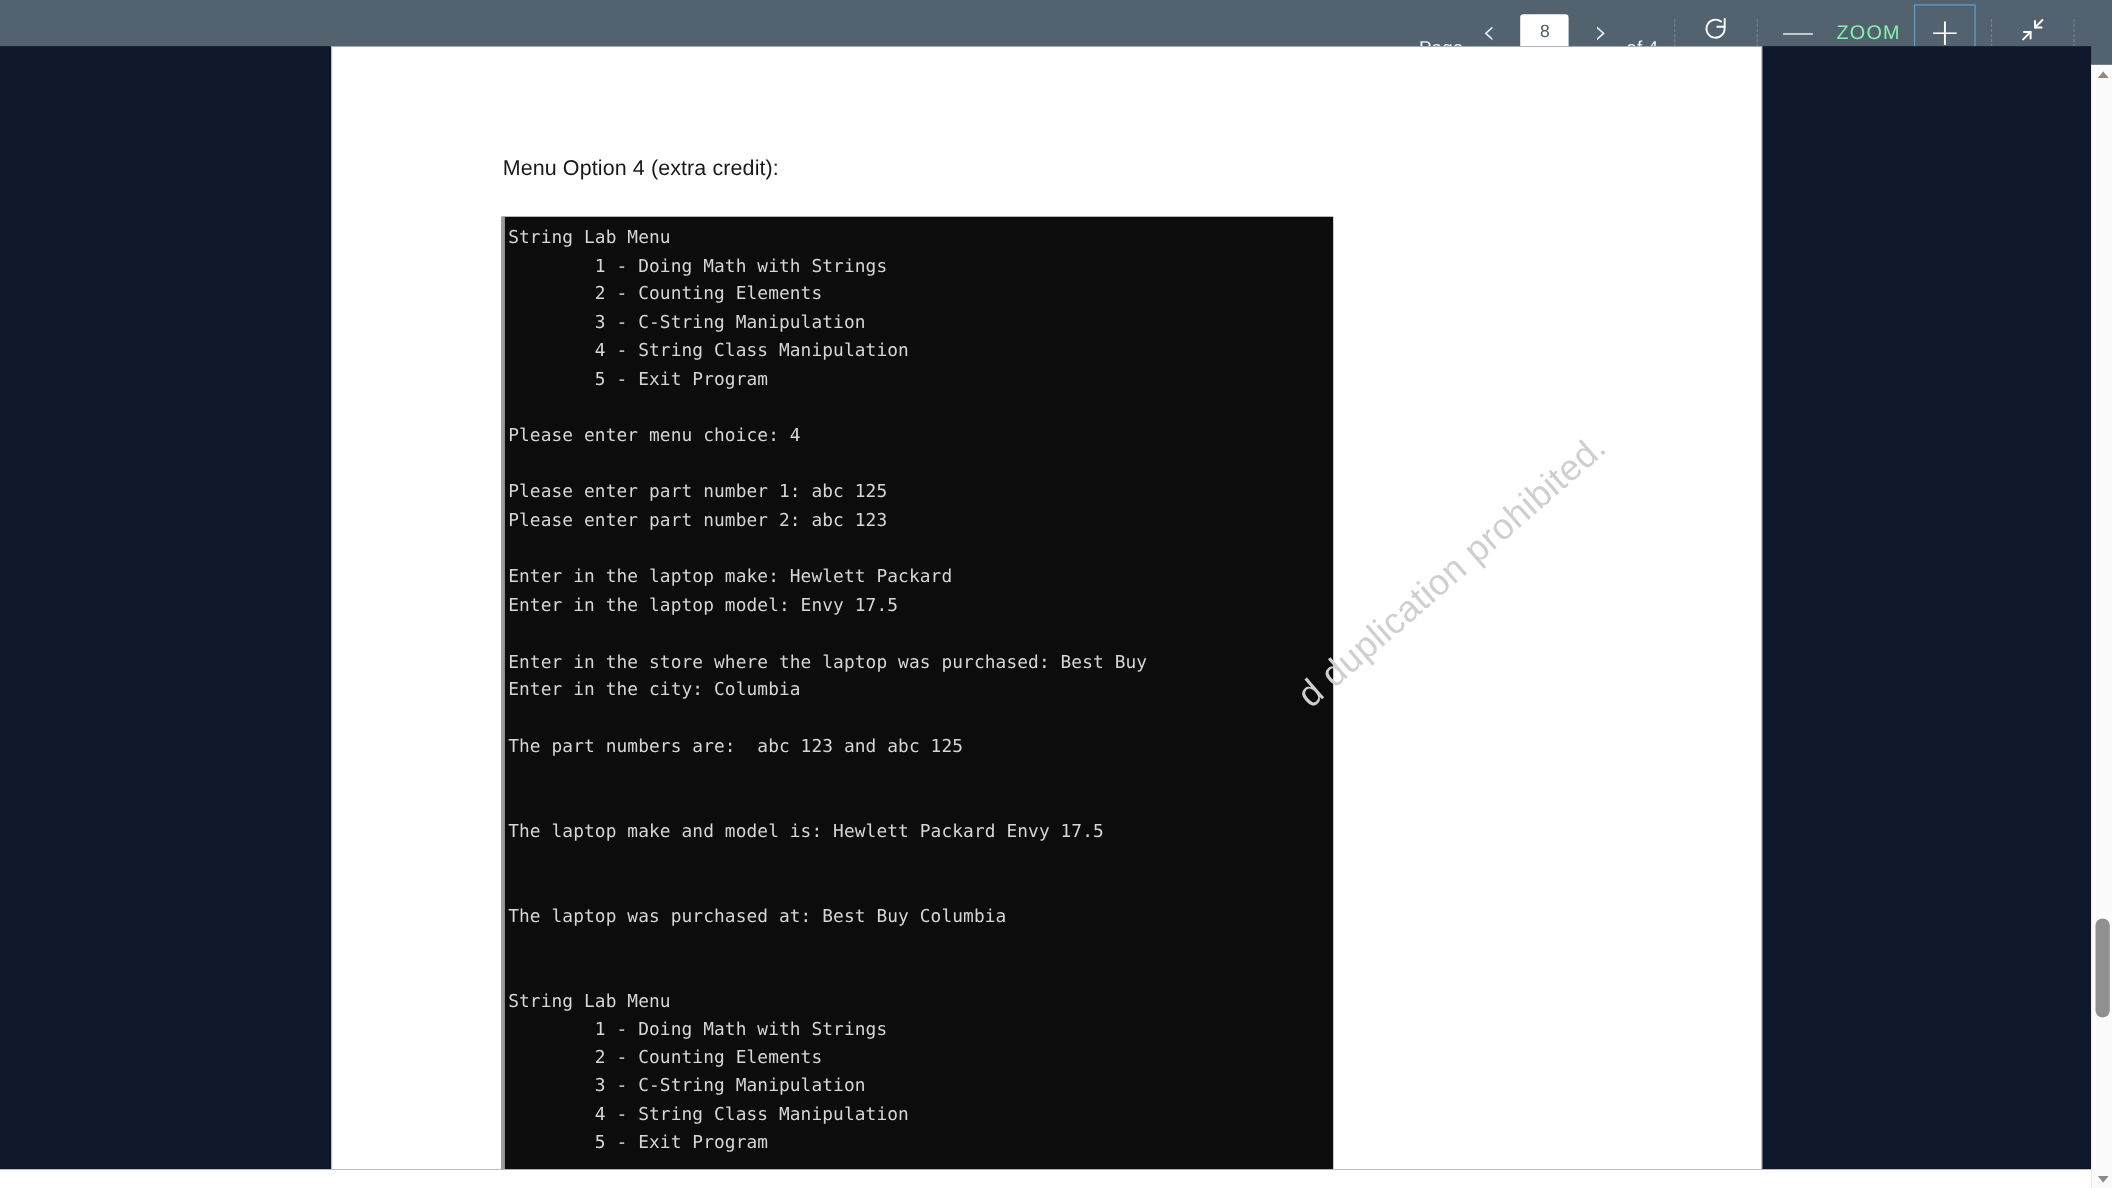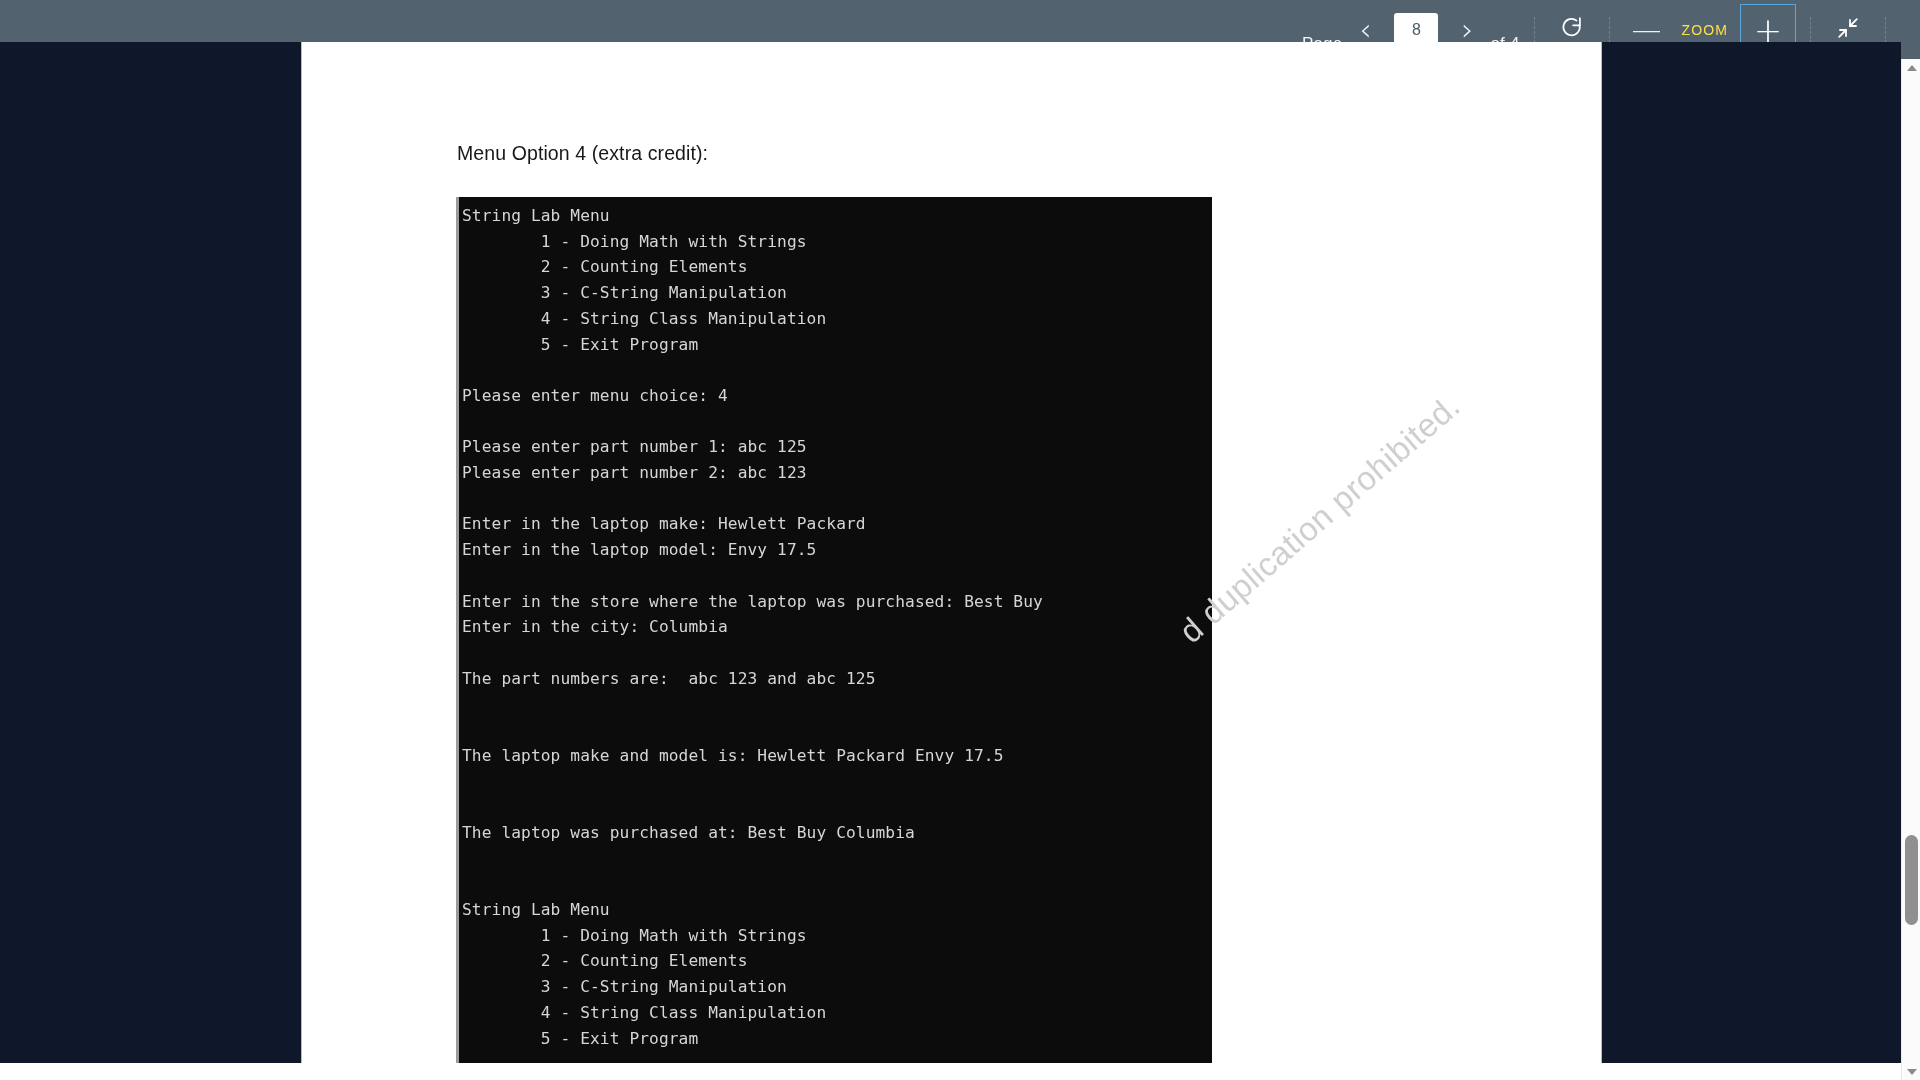--- a/index.html
+++ b/index.html
@@ -33,22 +33,22 @@
   }
 
   .tb-label {
     color: #f2f4f6;
     font-size: 17px;
     letter-spacing: .2px;
     margin-top: 28px;
   }
 
   .tb-zoomlabel {
-    color: #fde047;
-    font-size: 14px;
+    color: #86efac;
+    font-size: 18px;
     letter-spacing: 1.1px;
     padding: 0 12px;
   }
 
   .tb-btn {
     width: 46px;
     height: 59px;
     display: flex;
     align-items: center;
     justify-content: center;

